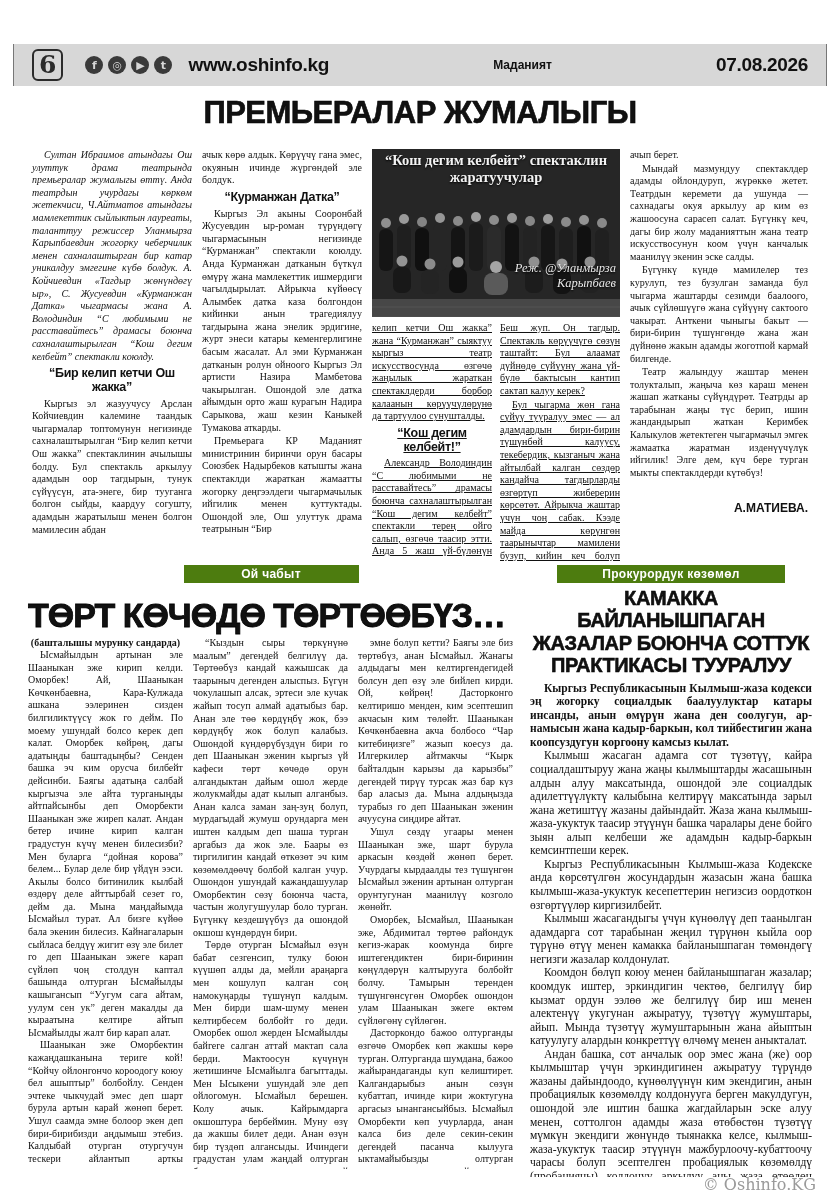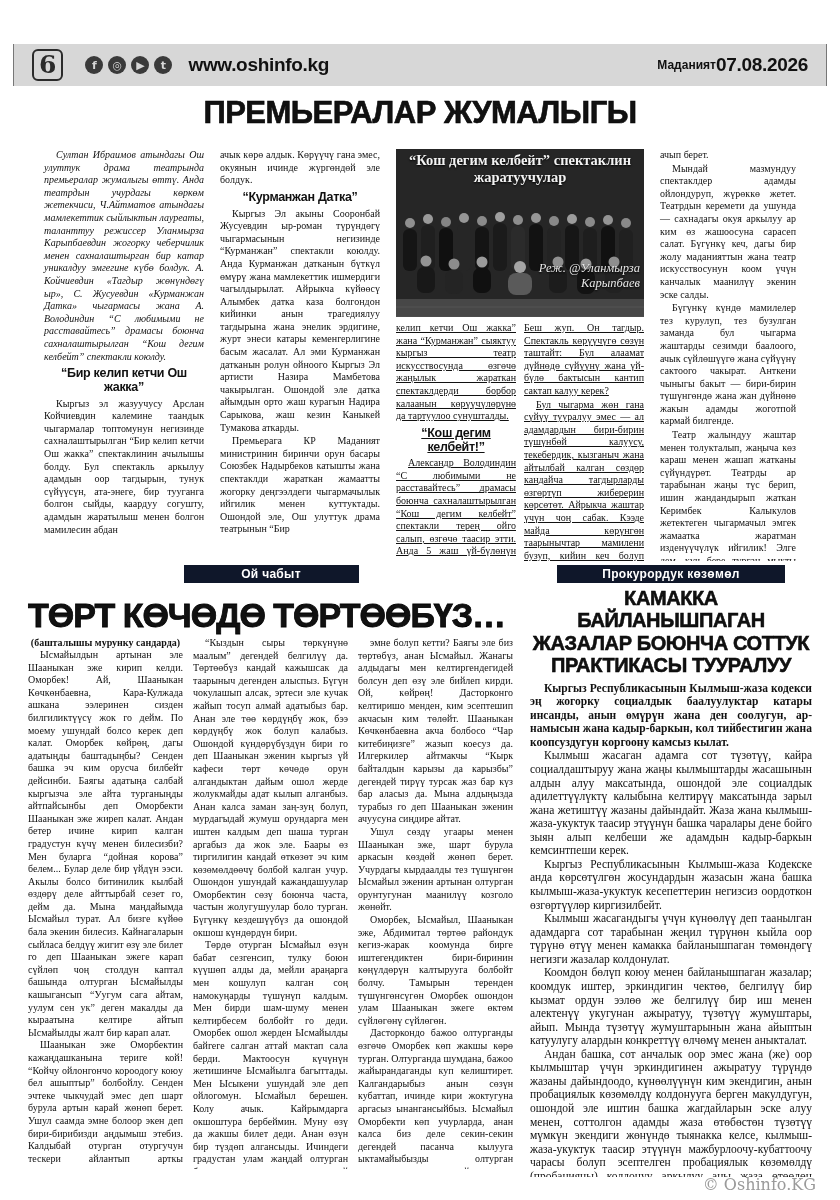--- a/index.html
+++ b/index.html
@@ -9,29 +9,29 @@
 
   
   .topbar{margin:44px 13px 0;height:42px;background:#d7d7d7;display:flex;align-items:center;
           padding:0 18px;border-left:1px solid #777;border-right:1px solid #777;}
   .pagenum{font-family:"DejaVu Serif",serif;font-size:25px;font-weight:bold;color:#2b2b2b;
            border:2px solid #2b2b2b;border-radius:6px;padding:0 5px;line-height:1.1;}
   .social{display:flex;gap:5px;margin-left:22px;}
   .sic{width:18px;height:18px;border-radius:50%;background:#3a3a3a;color:#d7d7d7;font-family:"DejaVu Sans",sans-serif;
        font-size:11px;font-weight:bold;display:flex;align-items:center;justify-content:center;cursor:pointer;}
   .site{font-family:"Liberation Sans",sans-serif;font-weight:bold;font-size:19px;margin-left:16px;letter-spacing:-.3px;}
-  .section-center{flex:1;text-align:right;font-family:"Liberation Sans",sans-serif;font-weight:bold;font-size:12px;}
+  .section-center{flex:1;text-align:center;font-family:"Liberation Sans",sans-serif;font-weight:bold;font-size:12px;}
   .date{font-family:"Liberation Sans",sans-serif;font-weight:bold;font-size:19px;letter-spacing:-.3px;}
 
   
   h1{margin:9px 0 18px;text-align:center;font-family:"Liberation Sans","DejaVu Sans",sans-serif;
      font-size:31px;letter-spacing:-.5px;font-weight:bold;-webkit-text-stroke:.6px #000;}
 
   
-  .art1{display:flex;gap:16px;padding:0 44px;height:412px;overflow:hidden;}
+  .art1{display:flex;gap:10px;padding:0 32px;height:412px;overflow:hidden;}
   .c p{margin:0 0 1px;text-align:justify;text-indent:12px;font-size:10px;line-height:1.26;}
   .c p.it{font-style:italic;}
   .c p.noind{text-indent:0;}
   .a1c1{width:160px;flex:none;}
   .a1c2{width:160px;flex:none;}
   .mid{width:248px;flex:none;display:flex;flex-direction:column;}
   .midcols{display:flex;gap:8px;margin-top:5px;flex:1;overflow:hidden;text-decoration:underline;}
   .a1c3,.a1c4{width:120px;flex:none;}
   .a1c5{flex:1;}
   .sub{margin:4px 0 3px;text-align:center;font-family:"Liberation Sans",sans-serif;
@@ -43,21 +43,21 @@
          overflow:hidden;}
   .photo-cap{position:absolute;top:3px;left:0;right:0;text-align:center;color:#f3f3f3;
              font-weight:bold;font-size:14.5px;line-height:1.18;padding:0 8px;
              text-shadow:0 1px 2px #000;}
   .photo-credit{position:absolute;right:4px;bottom:26px;width:118px;text-align:right;color:#e8e8e8;
                 font-style:italic;font-size:12.5px;line-height:1.2;text-shadow:0 1px 2px #000;}
   .photo svg{position:absolute;left:0;top:0;}
 
   
   .bottom{display:flex;gap:16px;padding:0 28px;margin-top:4px;height:612px;overflow:hidden;}
-  .label{display:block;margin:0 auto;background:#0f172a;color:#fff;text-align:center;
+  .label{display:block;margin:0 auto;background:#4d7c0f;color:#fff;text-align:center;
          font-family:"Liberation Sans",sans-serif;font-weight:bold;font-size:12px;
          padding:2px 4px;letter-spacing:.3px;}
   .oi{width:486px;flex:none;}
   .oi .label{width:175px;}
   .oi h2{margin:13px 0 2px;text-align:left;font-family:"Liberation Sans","DejaVu Sans",sans-serif;
          font-size:34px;letter-spacing:-1px;font-weight:bold;-webkit-text-stroke:.8px #000;white-space:nowrap;}
   .subtitle{font-weight:bold;font-size:10px;text-align:center;margin-bottom:1px;font-family:"Liberation Serif",serif;}
   .oicols{display:flex;gap:10px;height:532px;overflow:hidden;}
   .oc1,.oc2,.oc3{width:155px;flex:none;}
   .oicols p{margin:0;text-align:justify;text-indent:12px;font-size:10px;line-height:1.26;}

